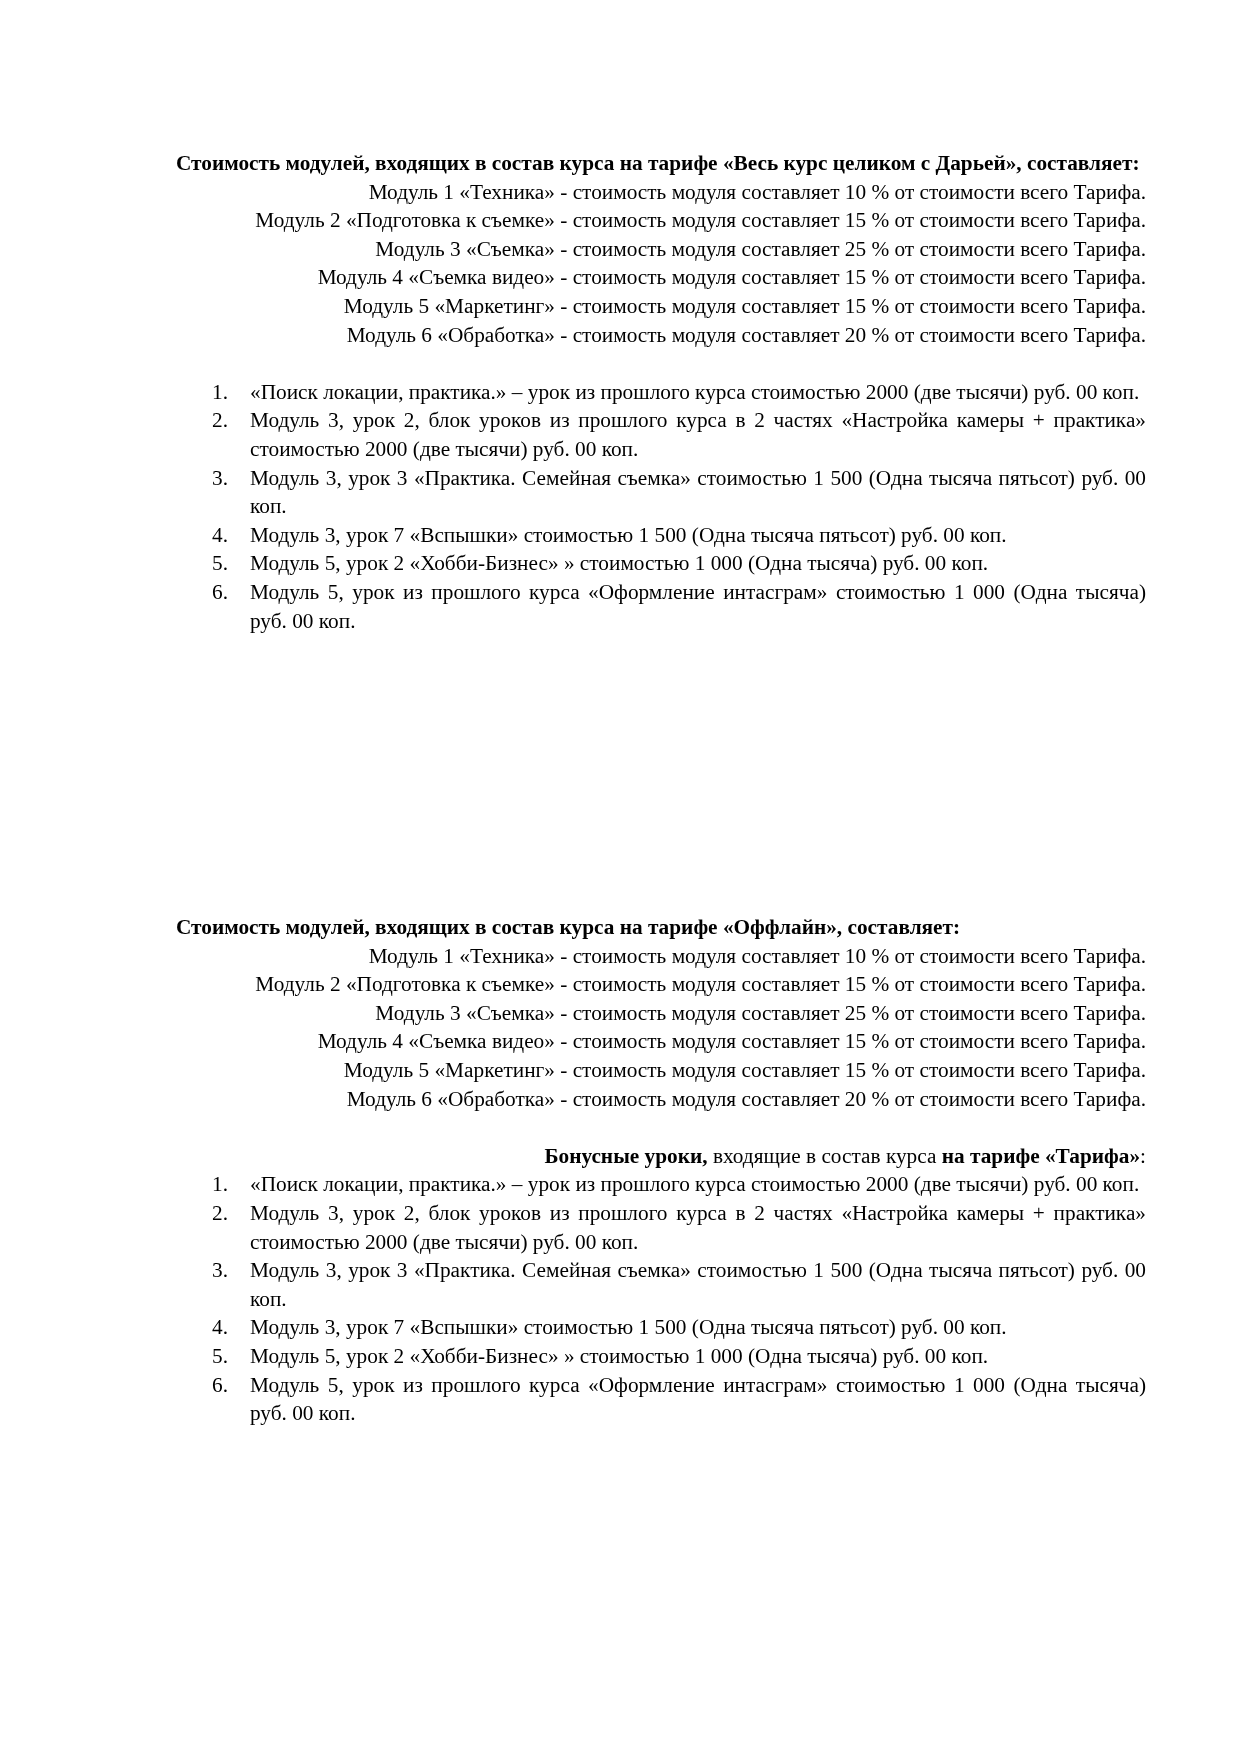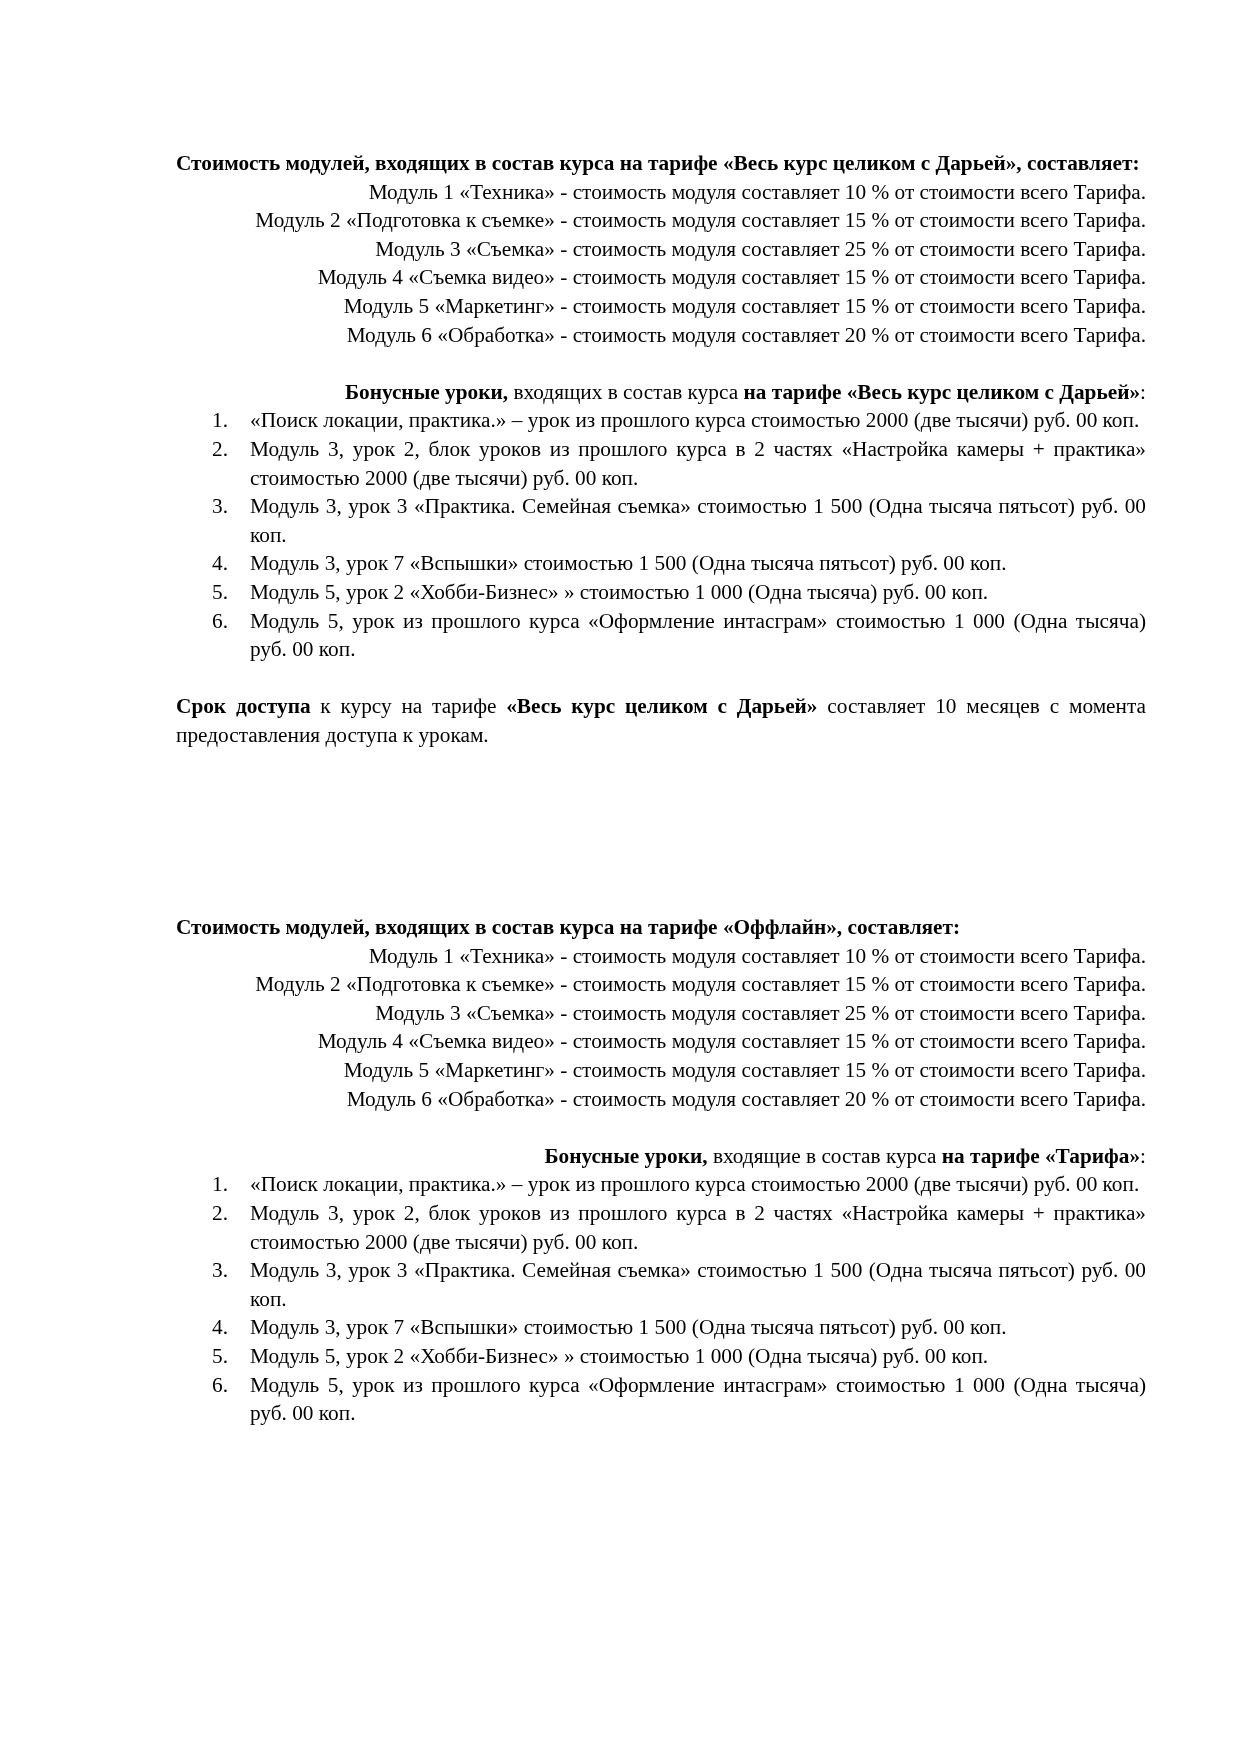--- a/index.html
+++ b/index.html
@@ -74,31 +74,29 @@
     <p class="heading">Стоимость модулей, входящих в состав курса на тарифе «Весь курс целиком с Дарьей», составляет:</p>
     <div>
       <p class="module-line">Модуль 1 «Техника» - стоимость модуля составляет 10 % от стоимости всего Тарифа.</p>
       <p class="module-line">Модуль 2 «Подготовка к съемке» - стоимость модуля составляет 15 % от стоимости всего Тарифа.</p>
       <p class="module-line">Модуль 3 «Съемка» - стоимость модуля составляет 25 % от стоимости всего Тарифа.</p>
       <p class="module-line">Модуль 4 «Съемка видео» - стоимость модуля составляет 15 % от стоимости всего Тарифа.</p>
       <p class="module-line">Модуль 5 «Маркетинг» - стоимость модуля составляет 15 % от стоимости всего Тарифа.</p>
       <p class="module-line">Модуль 6 «Обработка» - стоимость модуля составляет 20 % от стоимости всего Тарифа.</p>
     </div>
     <div class="gap"></div>
-    <p class="module-line"><b>Бонусные уроки,</b><span> входящих в состав курса </span><b>на тарифе «Весь курс целиком с Дарьей»</b><span>:</span></p>
     <ol>
       <li><span class="num">1.</span><span>«Поиск локации, практика.» – урок из прошлого курса стоимостью 2000 (две тысячи) руб. 00 коп.</span></li>
       <li><span class="num">2.</span><span>Модуль 3, урок 2, блок уроков из прошлого курса в 2 частях «Настройка камеры + практика» стоимостью 2000 (две тысячи) руб. 00 коп.</span></li>
       <li><span class="num">3.</span><span>Модуль 3, урок 3 «Практика. Семейная съемка» стоимостью 1 500 (Одна тысяча пятьсот) руб. 00 коп.</span></li>
       <li class="no-justify"><span class="num">4.</span><span>Модуль 3, урок 7 «Вспышки» стоимостью 1 500 (Одна тысяча пятьсот) руб. 00 коп.</span></li>
       <li class="no-justify"><span class="num">5.</span><span>Модуль 5, урок 2 «Хобби-Бизнес» » стоимостью 1 000 (Одна тысяча) руб. 00 коп.</span></li>
       <li><span class="num">6.</span><span>Модуль 5, урок из прошлого курса «Оформление интасграм» стоимостью 1 000 (Одна тысяча) руб. 00 коп.</span></li>
     </ol>
     <div class="gap"></div>
-    <p class="justify-full"><b>Срок доступа</b><span> к курсу на тарифе </span><b>«Весь курс целиком с Дарьей»</b><span> составляет 10 месяцев с момента предоставления доступа к урокам.</span></p>
   </div>
 
   <div class="section" id="section-2">
     <p class="heading">Стоимость модулей, входящих в состав курса на тарифе «Оффлайн», составляет:</p>
     <div>
       <p class="module-line">Модуль 1 «Техника» - стоимость модуля составляет 10 % от стоимости всего Тарифа.</p>
       <p class="module-line">Модуль 2 «Подготовка к съемке» - стоимость модуля составляет 15 % от стоимости всего Тарифа.</p>
       <p class="module-line">Модуль 3 «Съемка» - стоимость модуля составляет 25 % от стоимости всего Тарифа.</p>
       <p class="module-line">Модуль 4 «Съемка видео» - стоимость модуля составляет 15 % от стоимости всего Тарифа.</p>
       <p class="module-line">Модуль 5 «Маркетинг» - стоимость модуля составляет 15 % от стоимости всего Тарифа.</p>

